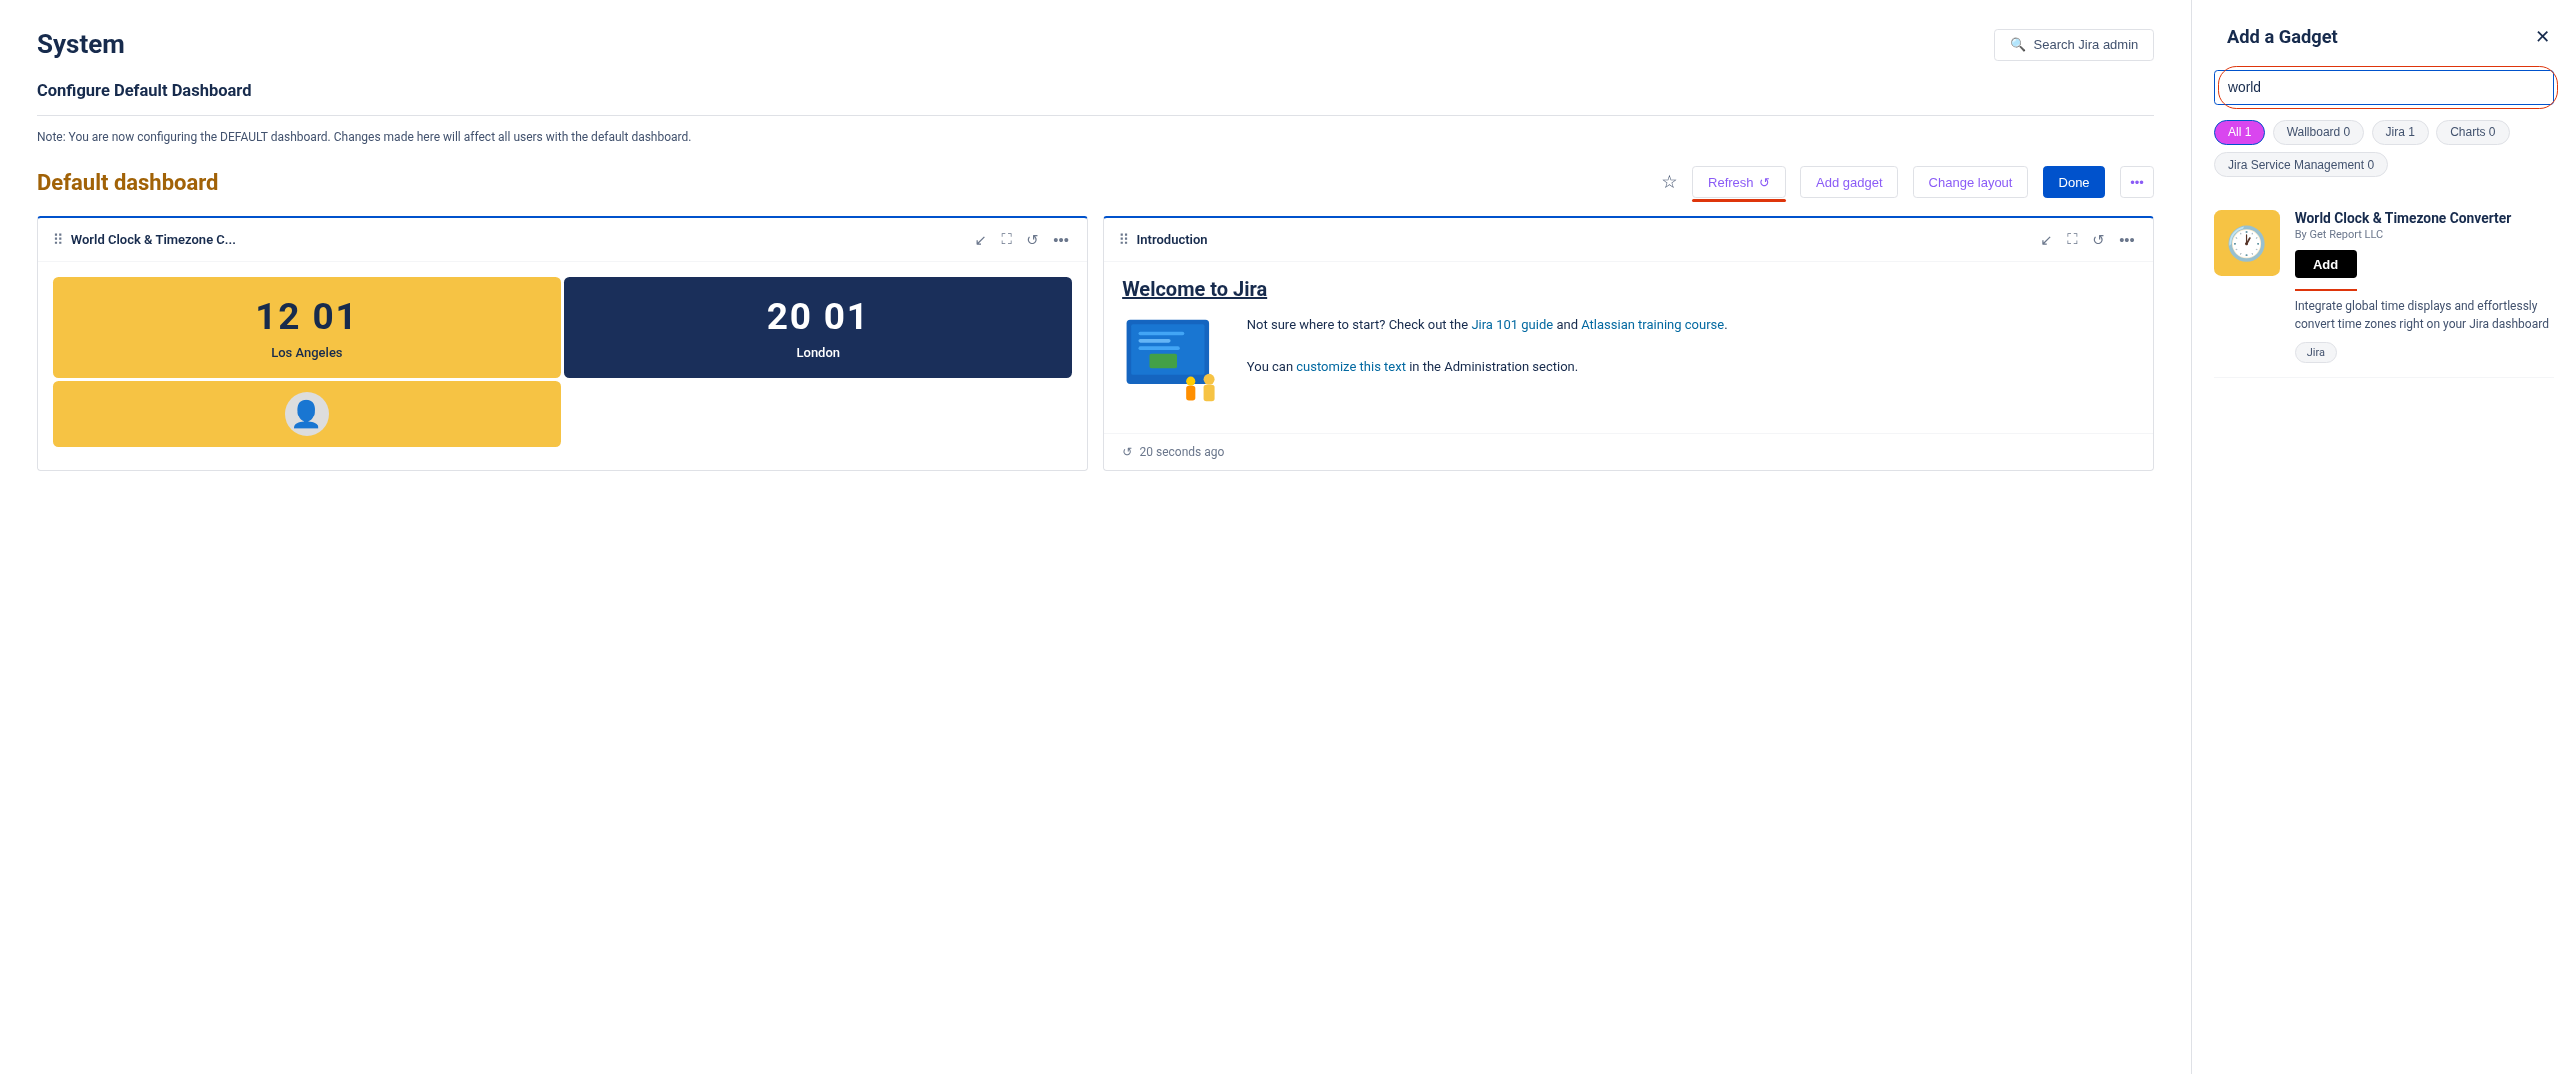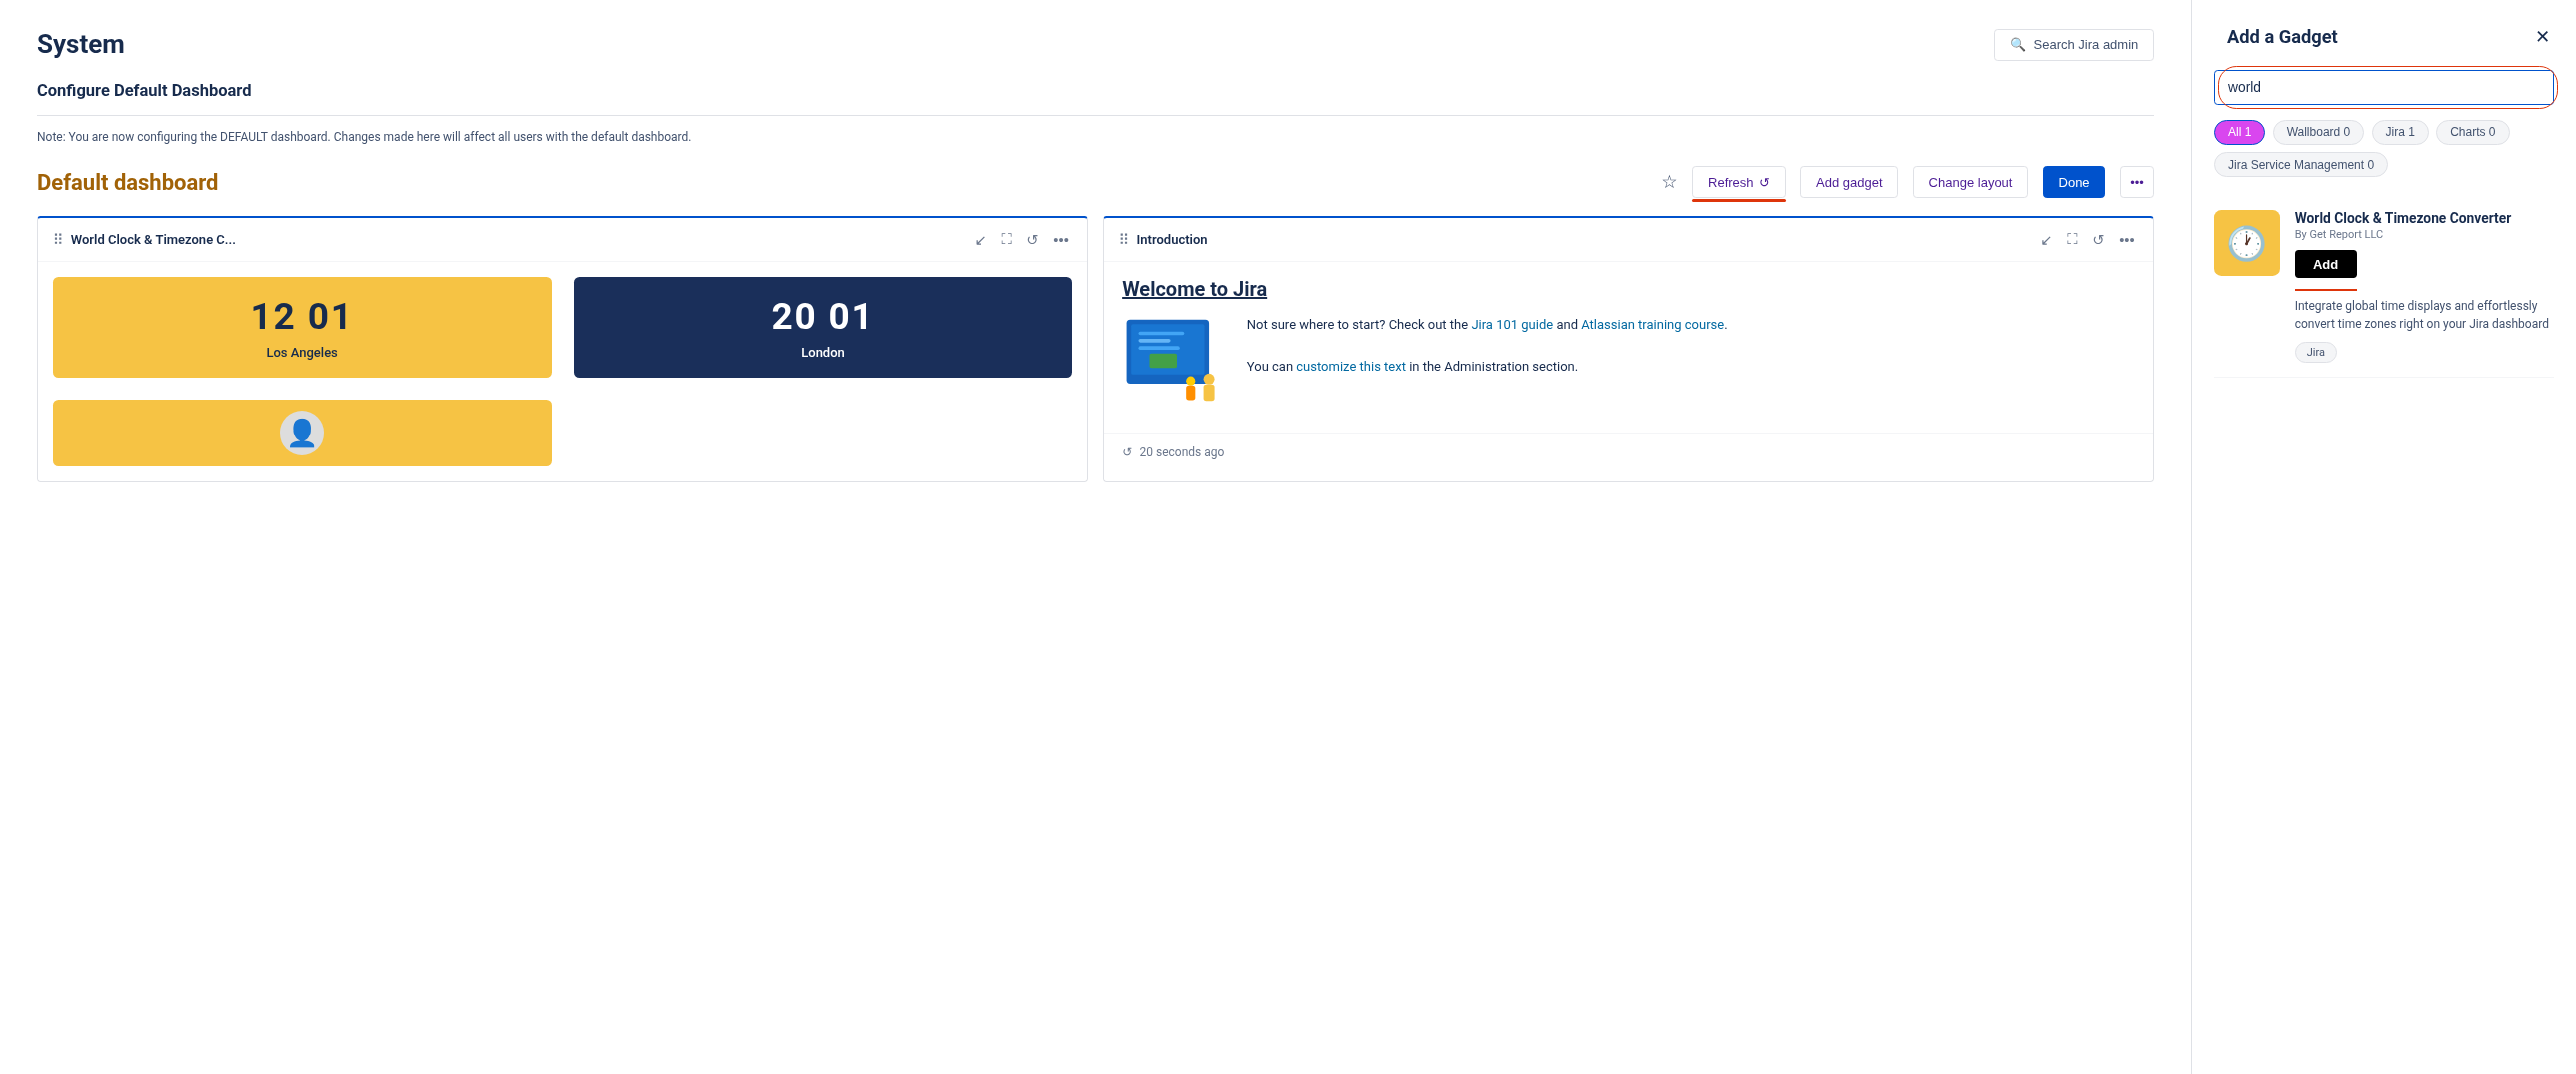--- a/index.html
+++ b/index.html
@@ -84,21 +84,21 @@
     .header-btn {
       display: flex;
       align-items: center;
       gap: 5.5px;
       padding: 7.3px 14.7px;
       border: 0.9px solid #dfe1e6;
       border-radius: 3.7px;
       background: #fff;
       cursor: pointer;
       font-size: 13px;
-      color: #4c1d95;
+      color: #8b5cf6;
       font-weight: 500;
     }
 
     .header-btn.primary {
       background: #0052cc;
       color: #fff;
       border-color: #0052cc;
     }
 
     .header-btn.more {
@@ -169,21 +169,21 @@
       color: #6b778c;
       font-size: 14.7px;
       padding: 1.8px 3.7px;
     }
 
     
     .world-clock-body {
       padding: 14.7px;
       display: grid;
       grid-template-columns: 1fr 1fr;
-      gap: 22px;
+      gap: 3px;
     }
 
     .clock-tile {
       border-radius: 5.5px;
       padding: 18.3px;
       display: flex;
       flex-direction: column;
       align-items: center;
       justify-content: center;
     }

